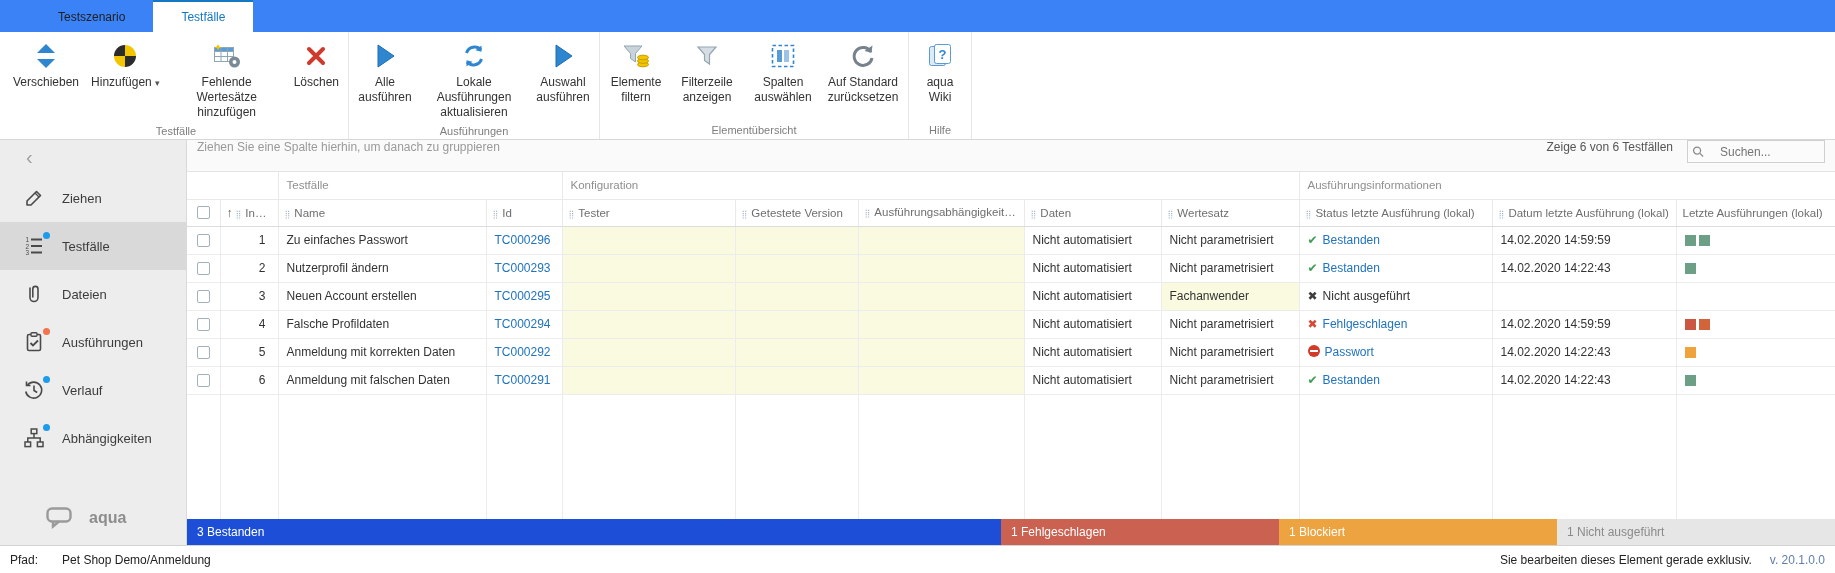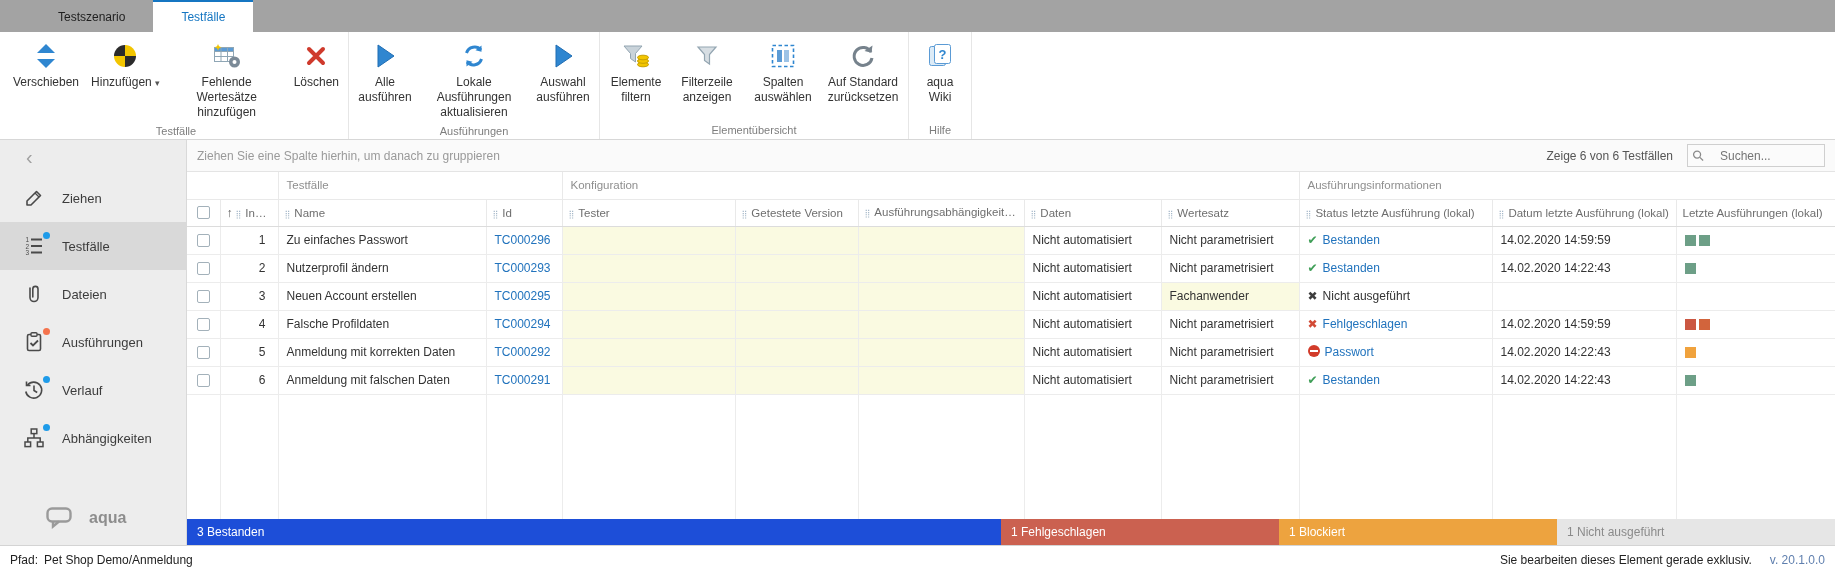--- a/index.html
+++ b/index.html
@@ -1,21 +1,21 @@
 <!DOCTYPE html>
 <html><head>
 <meta charset="utf-8">
 <style>
   *{box-sizing:border-box;margin:0;padding:0}
   html,body{width:1835px;height:573px;overflow:hidden}
   body{font-family:"Liberation Sans",sans-serif;font-size:12px;color:#333;background:#fff}
   .app{display:flex;flex-direction:column;width:1835px;height:573px}
 
   
-  .tabstrip{height:32px;background:#a3a3a3;display:flex;padding-left:30px;flex:0 0 32px}
+  .tabstrip{height:32px;background:#3b82f6;display:flex;padding-left:30px;flex:0 0 32px}
   .tab{display:flex;align-items:center;padding:0 28px;font-size:12px;color:#1f1f1f;border-top:2px solid transparent;cursor:pointer}
   .tab.active{background:#fff;color:#1576c2;border-top-color:#1576c2}
 
   
   .ribbon{height:108px;flex:0 0 108px;background:#fff;display:flex;border-bottom:1px solid #d7d7d7;padding-left:4px}
   .rgroup{display:flex;flex-direction:column;border-right:1px solid #e6e6e6;padding:0 3px}
   .rbuttons{flex:1;display:flex;align-items:flex-start;justify-content:center;padding-top:5px}
   .rbtn{display:flex;flex-direction:column;align-items:center;text-align:center;padding:3px 6px;gap:3px;border-radius:3px;cursor:pointer}
   .ric{height:32px;display:flex;align-items:center;justify-content:center}
   .rlabel{font-size:12px;line-height:1.25;color:#333}
@@ -29,21 +29,21 @@
   .collapse{height:34px;display:flex;align-items:center;padding-left:26px;color:#a0a0a0;font-size:20px;cursor:pointer}
   .sitem{height:48px;display:flex;align-items:center;padding-left:22px;gap:16px;font-size:13px;color:#3c3c3c;cursor:pointer}
   .sitem.selected{background:#d9d9d9}
   .sic{position:relative;width:24px;height:24px;display:flex;align-items:center;justify-content:center}
   .dot{position:absolute;top:-2px;right:-4px;width:7px;height:7px;border-radius:50%}
   .dot.blue{background:#1e9be9}
   .dot.orange{background:#f4734d}
   .logo{margin-top:auto;display:flex;align-items:center;gap:17px;padding:0 0 16px 46px;color:#8d8d8d;font-size:16px;font-weight:bold}
 
   .main{flex:1;display:flex;flex-direction:column;background:#fff;min-width:0}
-  .groupbar{height:32px;flex:0 0 32px;display:flex;align-items:center;background:#fafafa;border-bottom:1px solid #e4e4e4;padding:0 10px;gap:14px}
+  .groupbar{height:32px;flex:0 0 32px;display:flex;align-items:flex-start;background:#fafafa;border-bottom:1px solid #e4e4e4;padding:0 10px;gap:14px}
   .groupbar .hint{color:#9a9a9a;flex:1}
   .count{color:#555}
   .search{border:1px solid #cfcfcf;background:#fbfbfb;height:23px;display:flex;align-items:center;padding:0 4px;gap:16px;width:138px}
   .search input{border:none;outline:none;background:transparent;width:100px;font-size:12px;font-family:"Liberation Sans",sans-serif;color:#444}
 
   
   table.grid{border-collapse:collapse;table-layout:fixed;width:1648px}
   th,td{overflow:hidden;white-space:nowrap;text-overflow:ellipsis}
   .band{font-weight:normal;color:#8f8f8f;text-align:left;padding:0 8px;height:27px;border-right:1px solid #e9e9e9;border-bottom:1px solid #e9e9e9;background:#fff;font-size:11.5px}
   .heads th{font-weight:normal;color:#6e6e6e;text-align:left;padding:0 6px;height:27px;border-right:1px solid #e9e9e9;border-bottom:1px solid #dcdcdc;background:#fff;font-size:11.5px}
@@ -69,21 +69,21 @@
   .filler td{height:125px;border-bottom:none;background:#fff}
 
   
   .summary{height:26px;flex:0 0 26px;display:flex;margin-top:auto}
   .seg{display:flex;align-items:center;padding-left:10px;color:#fff;font-size:12px;overflow:hidden;white-space:nowrap}
   .seg.muted{color:#8a8a8a}
   .g3{flex:3}.g1{flex:1}
 
   
   .footer{height:28px;flex:0 0 28px;border-top:1px solid #d4d4d4;display:flex;align-items:center;padding:0 10px;gap:18px;background:#fff;font-size:12px;color:#222}
-  .footer .path{flex:1;display:flex;gap:6px}
+  .footer .path{flex:1;display:flex;gap:24px}
   .version{color:#5f7fae}
 </style>
 </head>
 <body>
 
 <div class="app">
 
   <div class="tabstrip">
     <div class="tab">
         <span>Testszenario</span>

